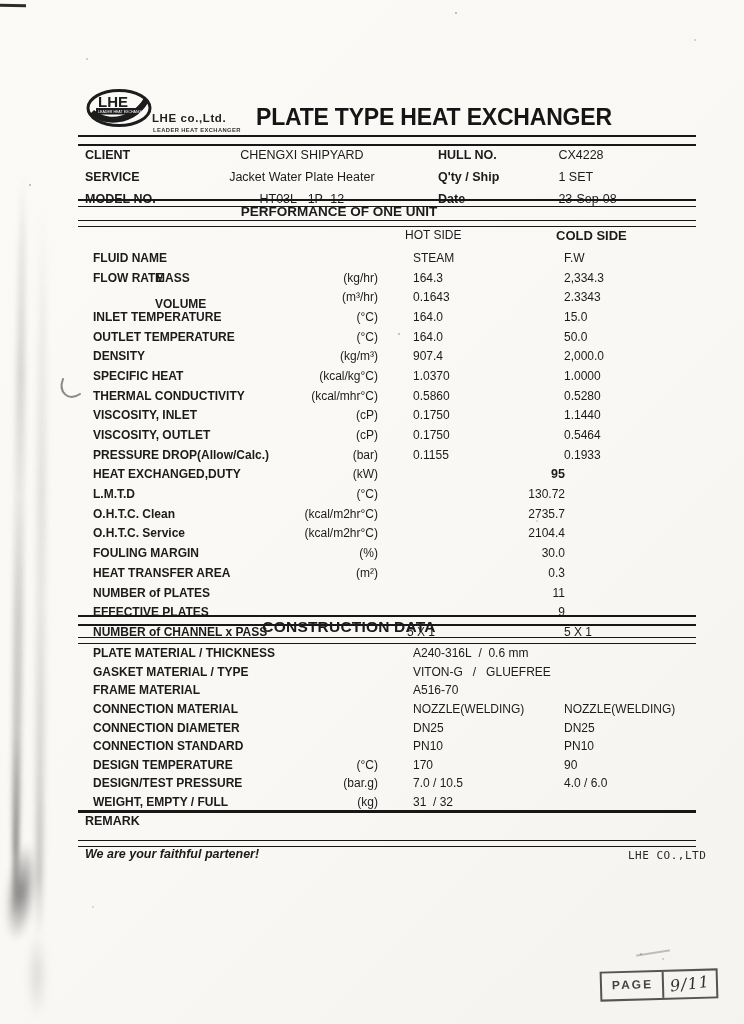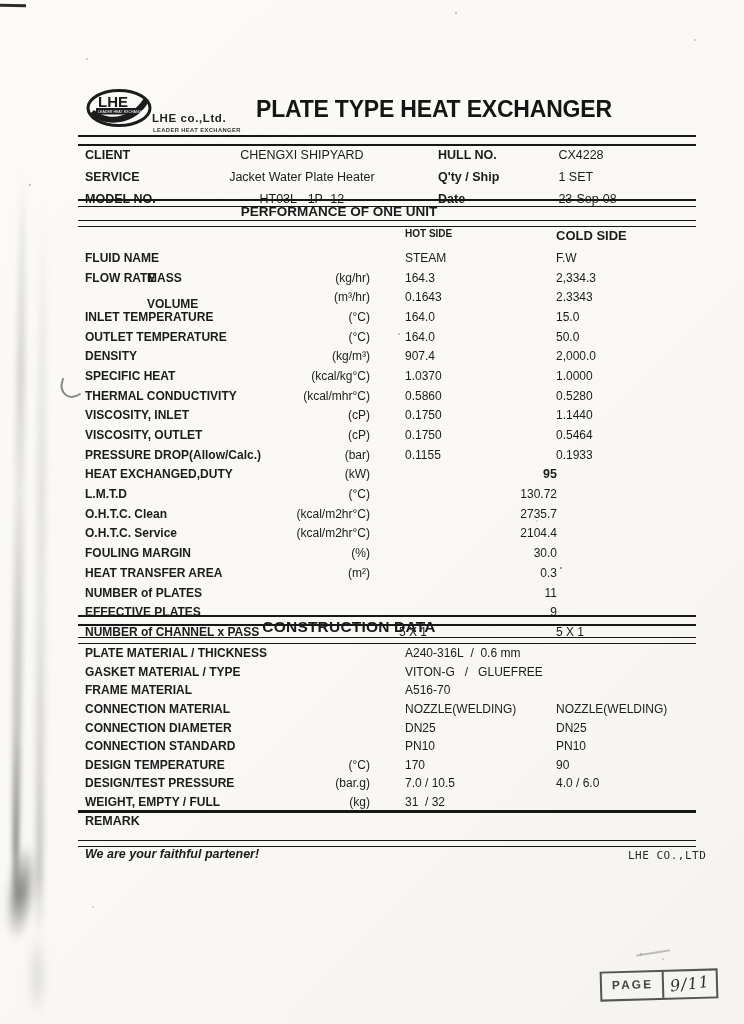--- a/index.html
+++ b/index.html
@@ -11,45 +11,45 @@
   .rl{position:absolute;left:78px;width:618px;}
   .rl-dblheavy{height:7px;border-top:2.5px solid #171717;border-bottom:2px solid #171717;}
   .rl-heavy{height:3px;background:#171717;}
   .rl-dbl{height:5px;border-top:1.7px solid #171717;border-bottom:1.7px solid #171717;}
   .rl-dbl2{height:5px;border-top:2.2px solid #171717;border-bottom:1.2px solid #171717;}
 
   
   .logo{position:absolute;left:86px;top:88px;}
   .co-name{position:absolute;left:152px;top:112px;font-size:11.5px;font-weight:bold;letter-spacing:.6px;color:#222;}
   .co-tag{position:absolute;left:153px;top:127px;font-size:5.8px;font-weight:bold;letter-spacing:.4px;color:#333;}
-  .doc-title{position:absolute;left:256px;top:96px;font-size:23px;font-weight:bold;letter-spacing:-.2px;color:#151515;}
+  .doc-title{position:absolute;left:256px;top:104px;font-size:23px;font-weight:bold;letter-spacing:-.2px;color:#151515;}
 
   
   .info{position:absolute;left:85px;top:144px;width:610px;}
   .irow{display:flex;height:22px;align-items:center;font-size:12.5px;gap:35px;}
   .i-label{width:118px;font-weight:bold;}
   .i-value{width:190px;text-align:center;}
   .i-label2{width:100px;margin-left:20px;font-weight:bold;}
   .i-value2{width:160px;}
 
   
   .sec-perf{position:absolute;left:78px;top:204px;width:618px;text-align:center;padding-right:96px;box-sizing:border-box;
             font-size:13.5px;font-weight:bold;}
   .sec-cons{position:absolute;left:88px;top:618px;width:618px;text-align:center;padding-right:96px;box-sizing:border-box;
             font-size:15.5px;font-weight:bold;letter-spacing:.2px;}
 
   .colheads{position:absolute;left:85px;top:228px;width:610px;height:18px;}
-  .ch-hot{position:absolute;left:320px;font-size:10px;font-weight:bold;}
+  .ch-hot{position:absolute;left:320px;font-size:12px;font-weight:normal;}
   .ch-cold{position:absolute;left:471px;font-size:13px;font-weight:bold;}
 
   
   .tbl{position:absolute;left:85px;width:610px;}
   #perf-rows{top:248px;}
   #cons-rows{top:644px;}
-  .trow{position:relative;display:flex;align-items:center;height:19.7px;font-size:12px;white-space:nowrap;}
+  .trow{position:relative;display:flex;align-items:center;height:19.7px;font-size:12px;white-space:nowrap;margin-left:8px;}
   #cons-rows .trow{height:18.6px;}
   .c-label{width:197px;font-weight:bold;position:relative;}
   .c-label .sub{position:absolute;left:62px;top:0;}
   .c-unit{width:88px;text-align:right;}
   .c-hot{width:151px;margin-left:35px;}
   .c-cold{flex:1;}
   .c-center{position:absolute;left:322px;width:150px;text-align:right;}
   .bold-center .c-center{font-weight:bold;font-size:12.5px;}
   .shift .c-hot{margin-left:29px;padding-right:6px;}
 

